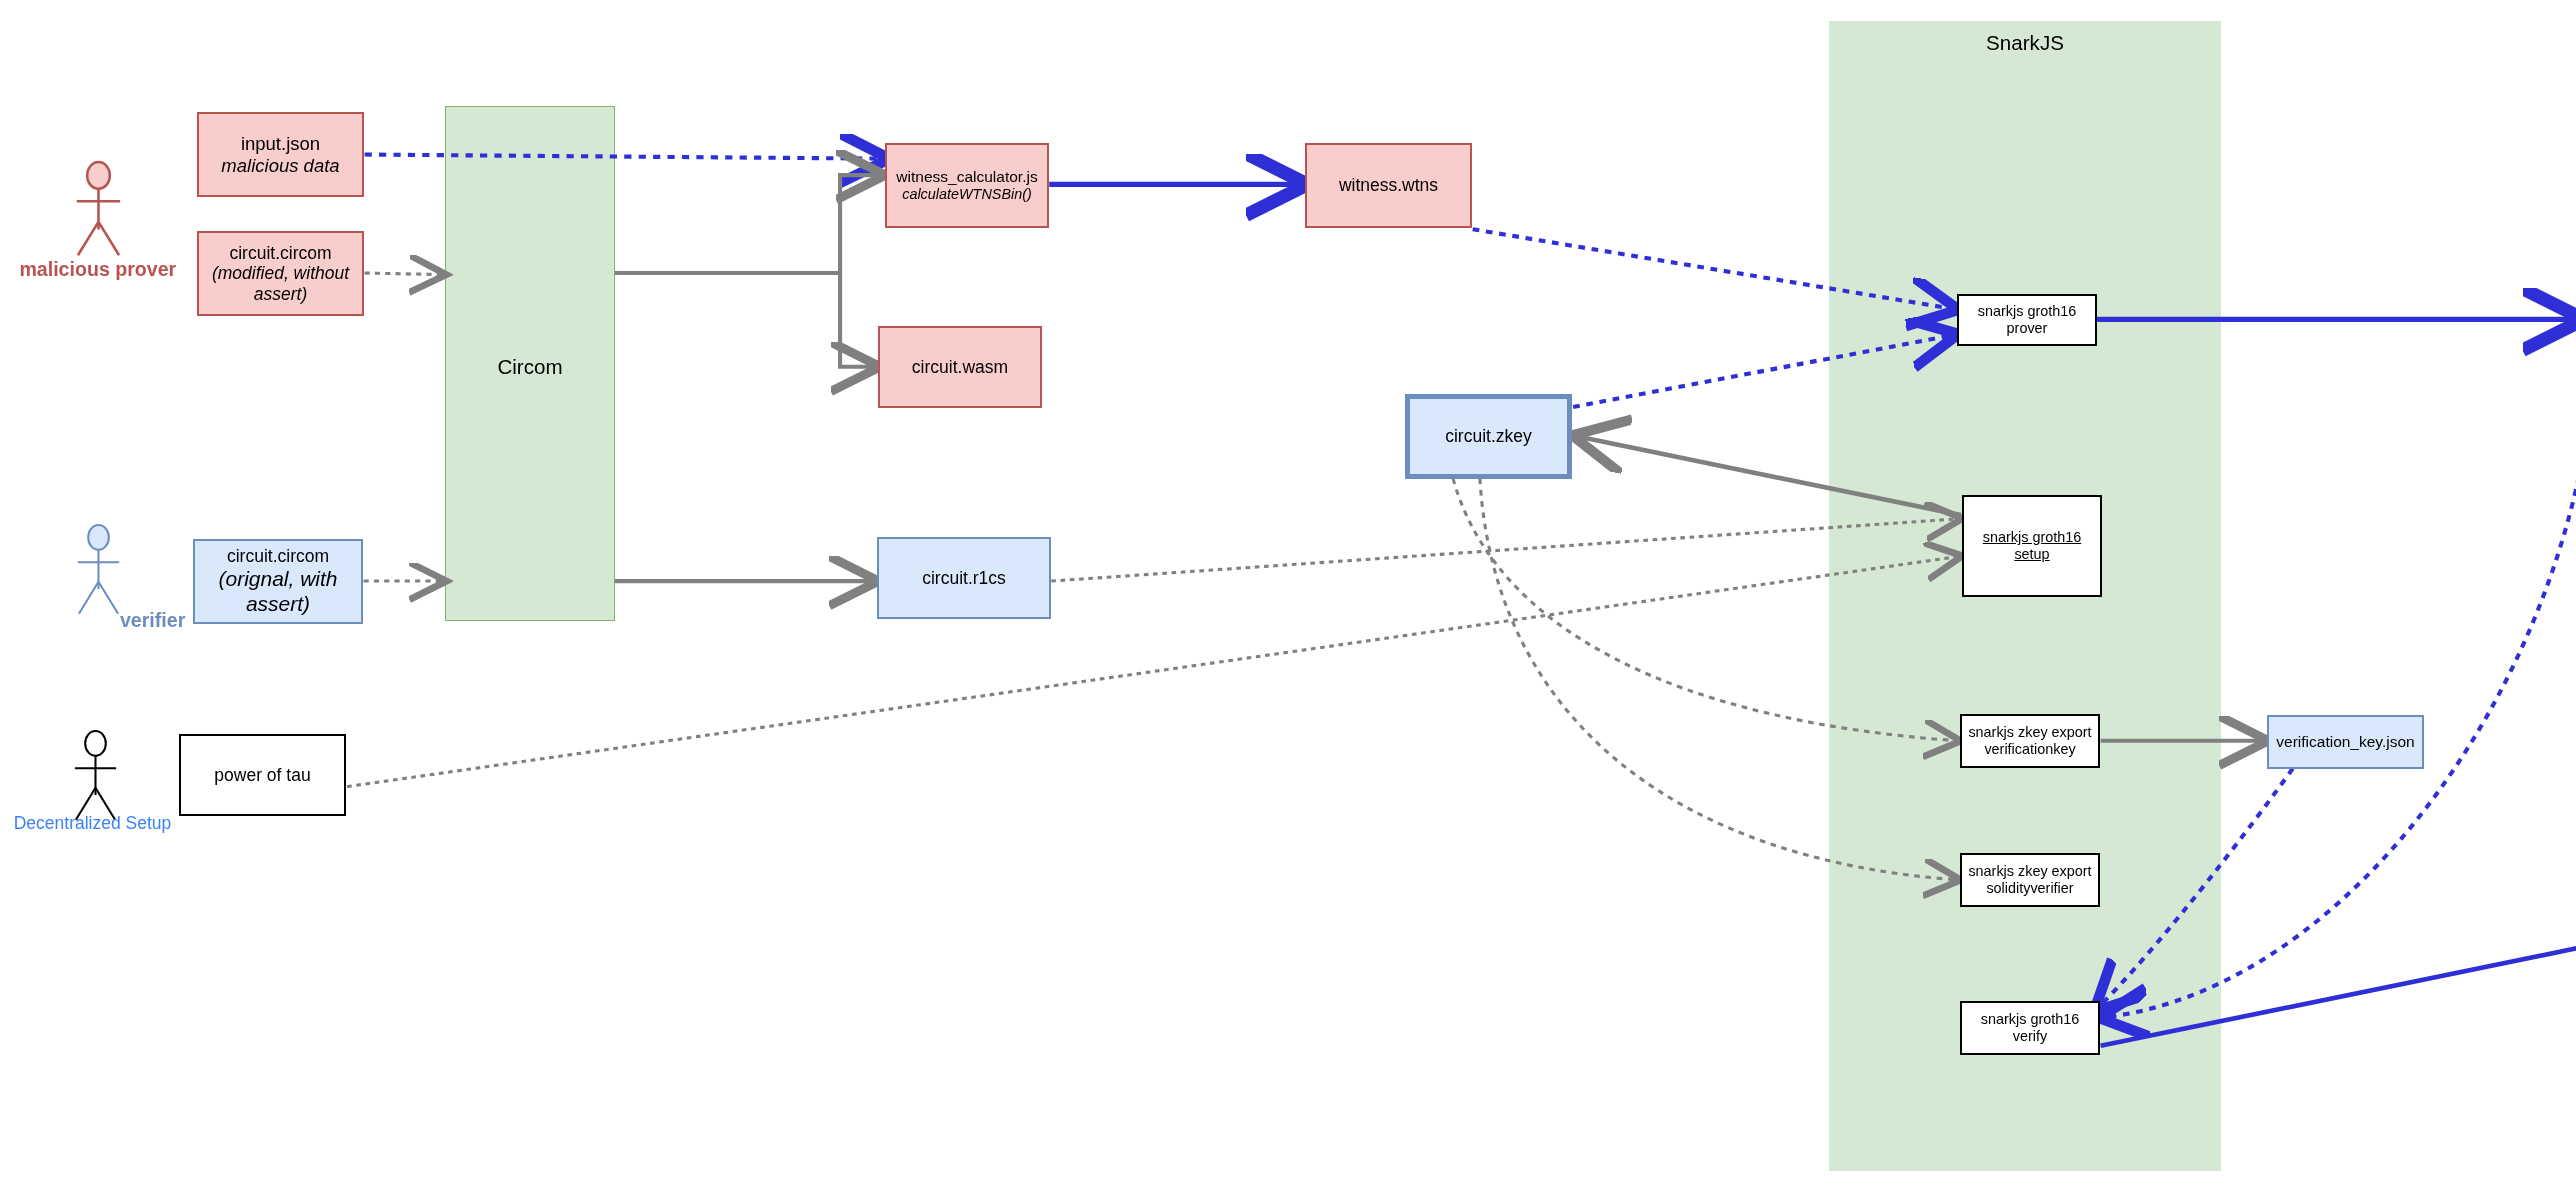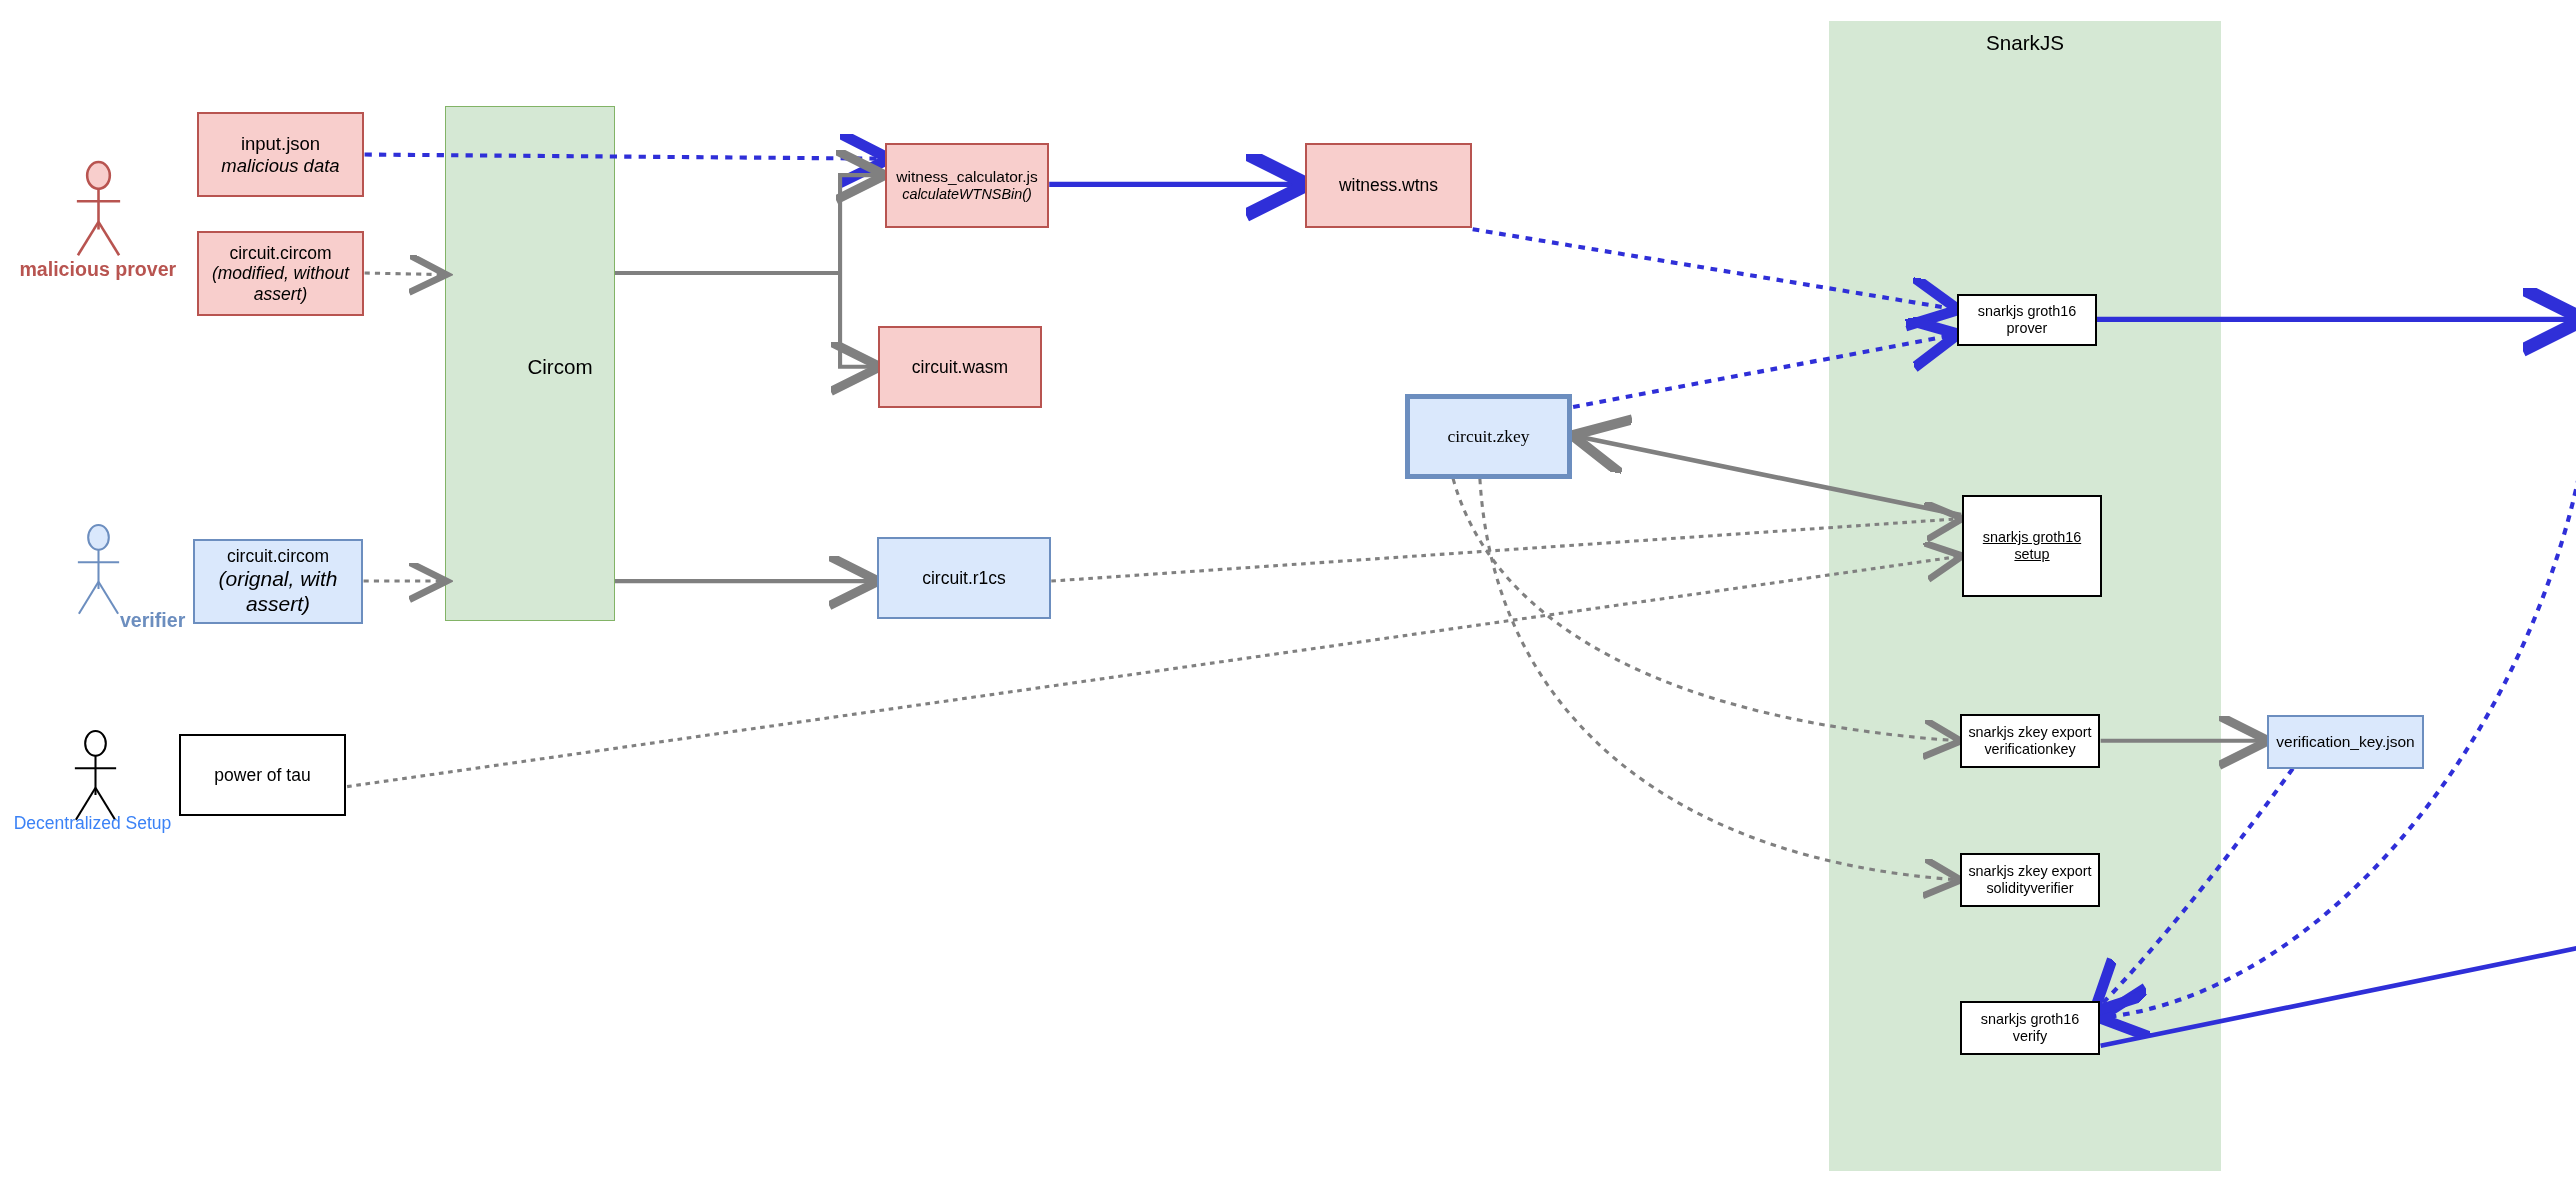--- a/index.html
+++ b/index.html
@@ -9,21 +9,21 @@
     background:#ffffff;
     font-family:"Liberation Sans", sans-serif;
     overflow:hidden;
   }
   svg.edges{position:absolute;left:0;top:0;width:3172px;height:1191px;pointer-events:none;}
   .node{position:absolute;box-sizing:border-box;display:flex;flex-direction:column;
         align-items:center;justify-content:center;text-align:center;}
   .node .ln{display:block;line-height:1.18;}
   .pink{background:#f8cecc;border:2.1px solid #b85450;color:#000;}
   .blue{background:#dae8fc;border:2.1px solid #6c8ebf;color:#000;}
-  .blue-thick{background:#dae8fc;border:5.2px solid #6c8ebf;color:#000;font-family:Liberation Serif, serif;}
+  .blue-thick{background:#dae8fc;border:5.2px solid #6c8ebf;color:#000;}
   .white{background:#ffffff;border:2.1px solid #000000;color:#000;}
   .greenzone{background:#d5e8d4;border:none;}
   .italic{font-style:italic;}
   .container-title{position:absolute;text-align:center;color:#000;}
   .actor-label{position:absolute;text-align:center;font-weight:bold;}
   .f40{font-size:20.6px;}
   .f38{font-size:19.6px;}
   .f36{font-size:18.5px;}
   .f34{font-size:17.5px;}
   .f30{font-size:15.5px;}
@@ -31,21 +31,21 @@
 </style>
 </head>
 <body>
 
 <div id="stage">
 
   <div class="node greenzone" style="left:1829px;top:20.6px;width:392px;height:1150px;"></div>
   <div class="node greenzone" style="left:445px;top:106px;width:170px;height:515px;border:1.5px solid #82b366;"></div>
 
   <div class="container-title f40" style="left:1917px;top:31px;width:216px;">SnarkJS</div>
-  <div class="container-title f40" style="left:445px;top:355px;width:170px;margin-left:30px;">Circom</div>
+  <div class="container-title f40" style="left:445px;top:355px;width:170px;">Circom</div>
 
   <svg class="edges" viewBox="0 0 6156 2312">
     <defs>
       <marker id="ag" markerWidth="14" markerHeight="14" refX="11" refY="6" orient="auto" markerUnits="strokeWidth">
         <path d="M0,0 L12,6 L0,12" fill="none" stroke="#808080" stroke-width="2.2"></path>
       </marker>
       <marker id="ab" markerWidth="14" markerHeight="14" refX="11" refY="6" orient="auto" markerUnits="strokeWidth">
         <path d="M0,0 L12,6 L0,12" fill="none" stroke="#2f2fd8" stroke-width="2.6"></path>
       </marker>
     </defs>

